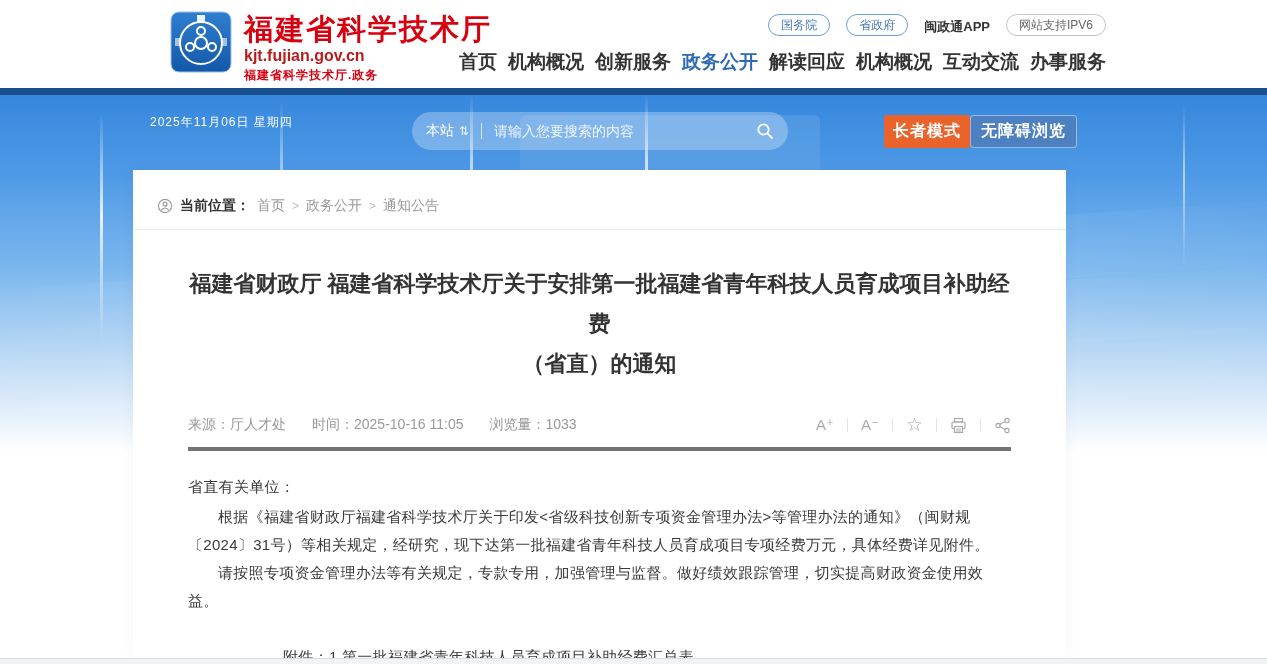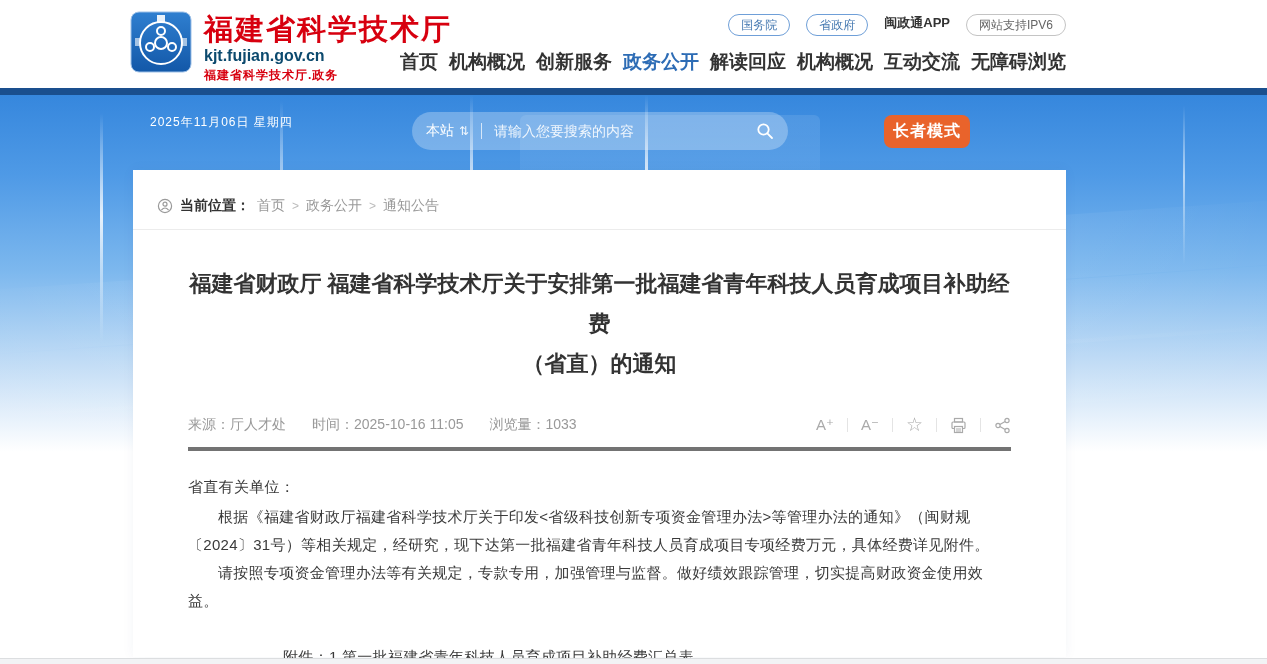--- a/index.html
+++ b/index.html
@@ -2,29 +2,29 @@
 <html><head>
 <meta charset="utf-8">
 <title>福建省科学技术厅</title>
 <style>
   * { margin:0; padding:0; box-sizing:border-box; }
   html,body { width:1267px; height:664px; }
   body { font-family:"Liberation Sans","DejaVu Sans",sans-serif; background:#fff; }
   .page { position:relative; width:1267px; height:664px; overflow:hidden; background:#fff; }
 
   
-  .topbar { position:absolute; top:0; left:0; width:100%; height:88px; background:#fff; z-index:5; }
+  .topbar { position:absolute; top:0; left:0; width:100%; height:88px; background:#fff; z-index:5;padding-left:40px; }
   .header-inner { position:relative; width:936px; margin-left:130px; height:100%; }
   .brand { position:absolute; left:0; top:11px; display:flex; align-items:flex-start; cursor:pointer; }
   .brand-text { margin-left:12px; padding-top:2px; }
   .site-name { font-size:29px; font-weight:bold; color:#d7000f; letter-spacing:2px; line-height:32px; }
-  .site-domain { font-size:16px; font-weight:bold; color:#0c4a6e; line-height:20px; margin-top:1px; }
+  .site-domain { font-size:16px; font-weight:bold; color:#b91c1c; line-height:20px; margin-top:1px; }
   .site-sub { font-size:12px; font-weight:bold; color:#d7000f; letter-spacing:1px; line-height:15px; margin-top:2px; }
 
-  .quick-links { position:absolute; top:14px; right:0; display:flex; align-items:flex-start; gap:16px; }
+  .quick-links { position:absolute; top:14px; right:0; display:flex; align-items:flex-end; gap:16px; }
   .pill { font-size:12px; line-height:18px; padding:1px 12px; border-radius:11px; border:1px solid #6f9fd8; color:#4478b0; background:#fff; text-decoration:none; cursor:pointer; white-space:nowrap; }
   .pill.gray { border-color:#c4c4c4; color:#666; }
   .applink { font-size:13px; font-weight:700; color:#333; text-decoration:none; cursor:pointer; }
 
   .main-nav { position:absolute; bottom:13px; right:0; display:flex; gap:11px; }
   .nav-item { font-size:19px; font-weight:bold; color:#333; text-decoration:none; cursor:pointer; white-space:nowrap; }
   .nav-item.active { color:#2d6cb5; }
 
   
   .navy-strip { position:absolute; top:88px; left:0; width:100%; height:7px; background:#1a4f8e; z-index:4; }
@@ -47,21 +47,21 @@
   .searchbar { position:absolute; left:412px; top:17px; width:376px; height:38px; border-radius:19px;
                background:rgba(255,255,255,0.28); display:flex; align-items:center; padding:0 14px; }
   .scope { display:flex; align-items:center; gap:5px; color:#fff; font-size:14px; cursor:pointer; }
   .scope-arrows { font-size:12px; color:rgba(255,255,255,0.9); }
   .vdiv { width:1px; height:16px; background:rgba(255,255,255,0.7); margin:0 12px; }
   .search-input { flex:1; background:transparent; border:none; outline:none; color:#fff; font-size:14px; font-family:inherit; }
   .search-input::placeholder { color:rgba(255,255,255,0.88); }
   .search-btn { background:none; border:none; cursor:pointer; display:flex; align-items:center; padding:0; }
 
   .elder-btn { position:absolute; left:884px; top:20px; height:33px; padding:0 9px; background:#e9632b; color:#fff;
-               font-size:16px; font-weight:bold; border:none; border-radius:8px; cursor:pointer; font-family:inherit; letter-spacing:1px; }
+               font-size:16px; font-weight:bold; border:none; border-radius:3px; cursor:pointer; font-family:inherit; letter-spacing:1px; }
   .a11y-btn  { position:absolute; left:970px; top:20px; height:33px; padding:0 10px; background:#4d80c0; color:#fff;
                font-size:16px; font-weight:bold; border:1px solid rgba(255,255,255,0.45); border-radius:4px; cursor:pointer; font-family:inherit; letter-spacing:1px; }
 
   
   .card { position:absolute; left:133px; top:170px; width:933px; height:487px; background:#fff; z-index:3;
           box-shadow:0 0 12px rgba(30,60,110,0.05); }
   .breadcrumb-row { display:flex; align-items:center; gap:7px; padding:27px 30px 14px 24px;
                     border-bottom:1px solid #ececec; font-size:14px; }
   .bc-label { color:#333; font-weight:bold; }
   .bc-link { color:#999; text-decoration:none; cursor:pointer; }
@@ -127,21 +127,21 @@
       </div>
 
       <nav class="main-nav">
         <a class="nav-item">首页</a>
         <a class="nav-item">机构概况</a>
         <a class="nav-item">创新服务</a>
         <a class="nav-item active">政务公开</a>
         <a class="nav-item">解读回应</a>
         <a class="nav-item">机构概况</a>
         <a class="nav-item">互动交流</a>
-        <a class="nav-item">无障碍浏览</a>
+        <a class="nav-item">办事服务</a>
       </nav>
     </div>
   </header>
 
   <div class="navy-strip"></div>
 
   <div class="banner">
     <div class="silhouette"></div>
     <div class="beam b1"></div>
     <div class="beam b2"></div>
@@ -163,20 +163,21 @@
       <input class="search-input" type="text" placeholder="请输入您要搜索的内容" style="">
       <button class="search-btn">
         <svg width="18" height="18" viewBox="0 0 18 18">
           <circle cx="7.5" cy="7.5" r="5.2" fill="none" stroke="#fff" stroke-width="1.8"></circle>
           <line x1="11.6" y1="11.6" x2="16" y2="16" stroke="#fff" stroke-width="1.8" stroke-linecap="round"></line>
         </svg>
       </button>
     </div>
 
     <button class="elder-btn">长者模式</button>
+    <button class="a11y-btn">无障碍浏览</button>
   </div>
 
   <main class="card">
 
     <div class="breadcrumb-row">
       <svg width="16" height="16" viewBox="0 0 16 16">
         <circle cx="8" cy="8" r="6.6" fill="none" stroke="#9a9a9a" stroke-width="1.2"></circle>
         <circle cx="8" cy="6.2" r="2" fill="none" stroke="#9a9a9a" stroke-width="1.2"></circle>
         <path d="M4.4 12.2 q3.6 -4.4 7.2 0" fill="none" stroke="#9a9a9a" stroke-width="1.2"></path>
       </svg>

